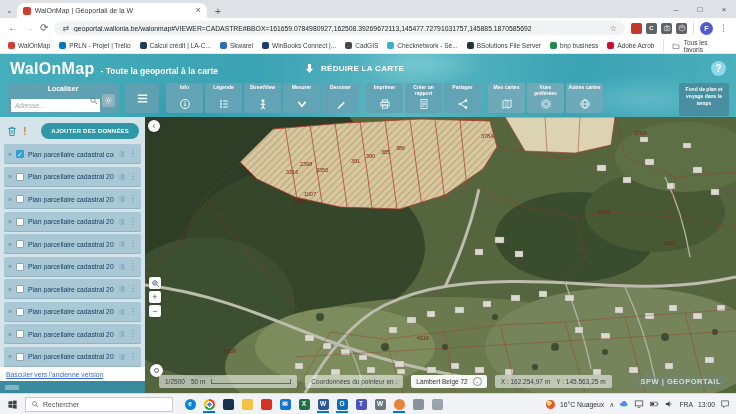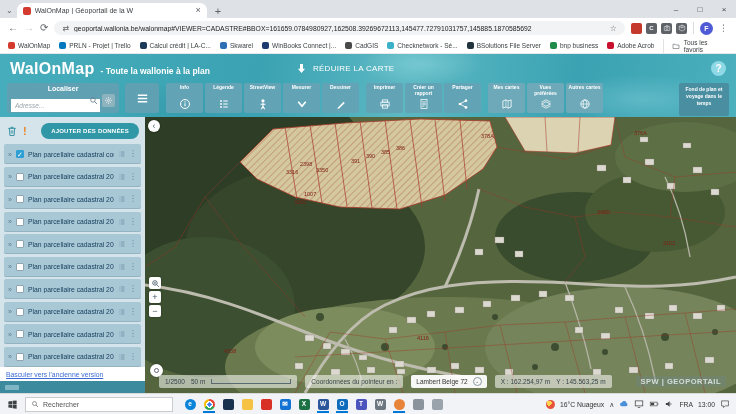--- a/index.html
+++ b/index.html
@@ -41,21 +41,21 @@
   .appbar { height:63px; flex:0 0 auto; color:#fff;
     background:
       radial-gradient(90px 30px at 420px 10px, rgba(150,220,225,.45), rgba(150,220,225,0) 70%),
       radial-gradient(120px 35px at 640px 45px, rgba(140,210,220,.4), rgba(140,210,220,0) 70%),
       radial-gradient(100px 40px at 180px 55px, rgba(40,140,160,.35), rgba(40,140,160,0) 70%),
       linear-gradient(100deg,#45adbb 0%,#3aa2b2 35%,#5cb8c3 55%,#3aa2b2 78%,#4cb0bd 100%);
   }
   .appbar-top { height:29px; display:flex; align-items:center; padding:0 10px; }
   .brand { font-size:16px; font-weight:bold; letter-spacing:.3px; }
   .tagline { font-size:8.5px; font-weight:bold; margin-left:6px; margin-top:5px; }
-  .reduce { margin-left:86px; display:flex; align-items:center; gap:6px; font-size:8px; font-weight:normal; letter-spacing:.3px; }
+  .reduce { margin-left:86px; display:flex; align-items:center; gap:6px; font-size:8px; font-weight:bold; letter-spacing:.3px; }
   .help-btn { margin-left:auto; width:15px; height:15px; border-radius:50%; background:#8fd8e6; color:#fff; font-weight:bold; font-size:10px; display:grid; place-items:center; }
 
   .appbar-tools { height:34px; display:flex; align-items:flex-start; padding:0 7px; }
   .localiser { width:112px; height:30px; background:#5fa0b2; border-radius:3px; padding:2px 4px 0; }
   .loc-title { font-size:7px; color:#fff; text-align:center; font-weight:bold; line-height:1; }
   .loc-row { display:flex; gap:2px; margin-top:2px; }
   .loc-inwrap { position:relative; flex:1; }
   .loc-input { width:100%; height:13px; border:none; font-size:6.5px; font-style:italic; color:#667; padding:0 14px 0 4px; font-family:"Liberation Sans",sans-serif; }
   .loc-input::placeholder { color:#9aa7ae; font-style:italic; }
   .loc-search { position:absolute; right:2px; top:2px; }
@@ -220,21 +220,21 @@
             <path d="M2 4.5V13h12V6H8L6.5 4.5Z" fill="none" stroke="#5f6368" stroke-width="1.2"></path>
           </svg>
         </span>
       <span class="bm-label">Tous les favoris</span>
     </span>
   </div>
 
   <div class="appbar">
     <div class="appbar-top">
       <span class="brand">WalOnMap</span>
-      <span class="tagline">- Toute la wallonie à la plan</span>
+      <span class="tagline">- Toute la geoportal à la carte</span>
       <span class="reduce">
         <span class="i">
             <svg viewBox="0 0 16 16" width="11" height="11" style="display:block">
               <path d="M8 14.5L2.8 8.2h3V1.5h4.4v6.7h3z" fill="#ffffff"></path>
             </svg>
           </span>
         <span>RÉDUIRE LA CARTE</span>
       </span>
       <span class="help-btn">?</span>
     </div>

